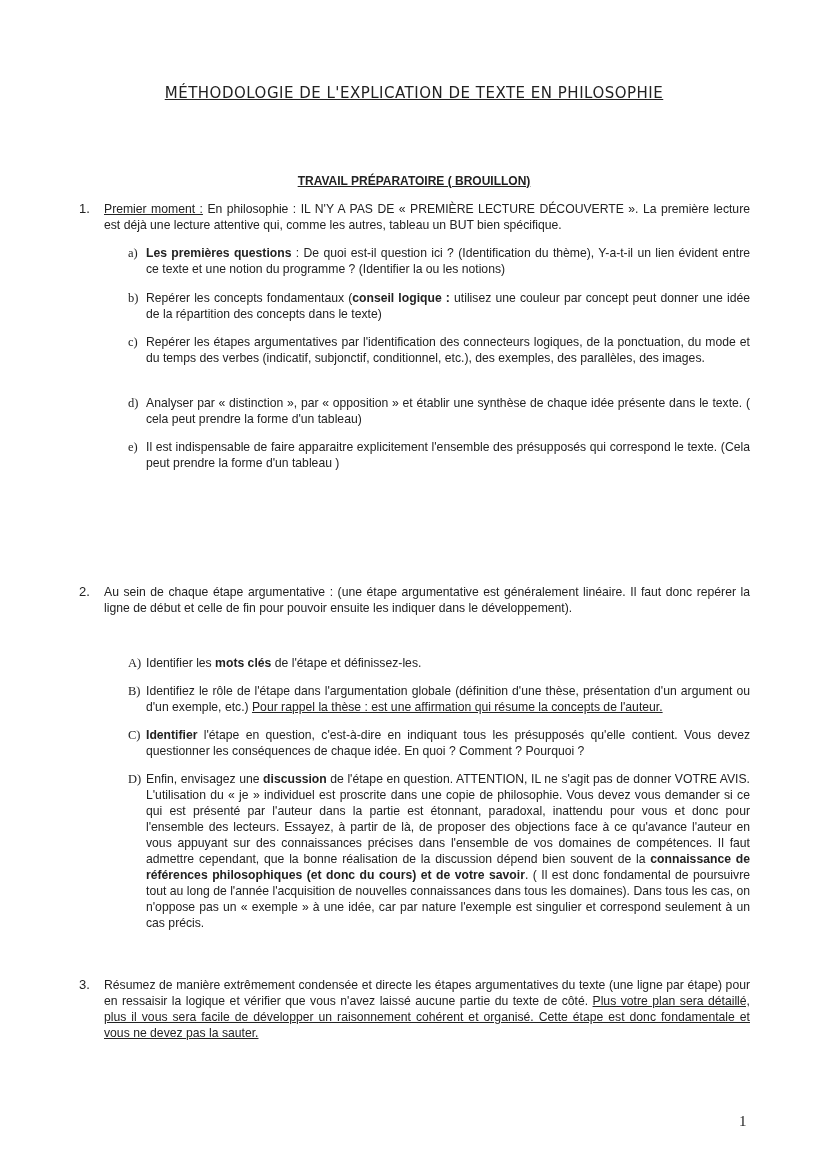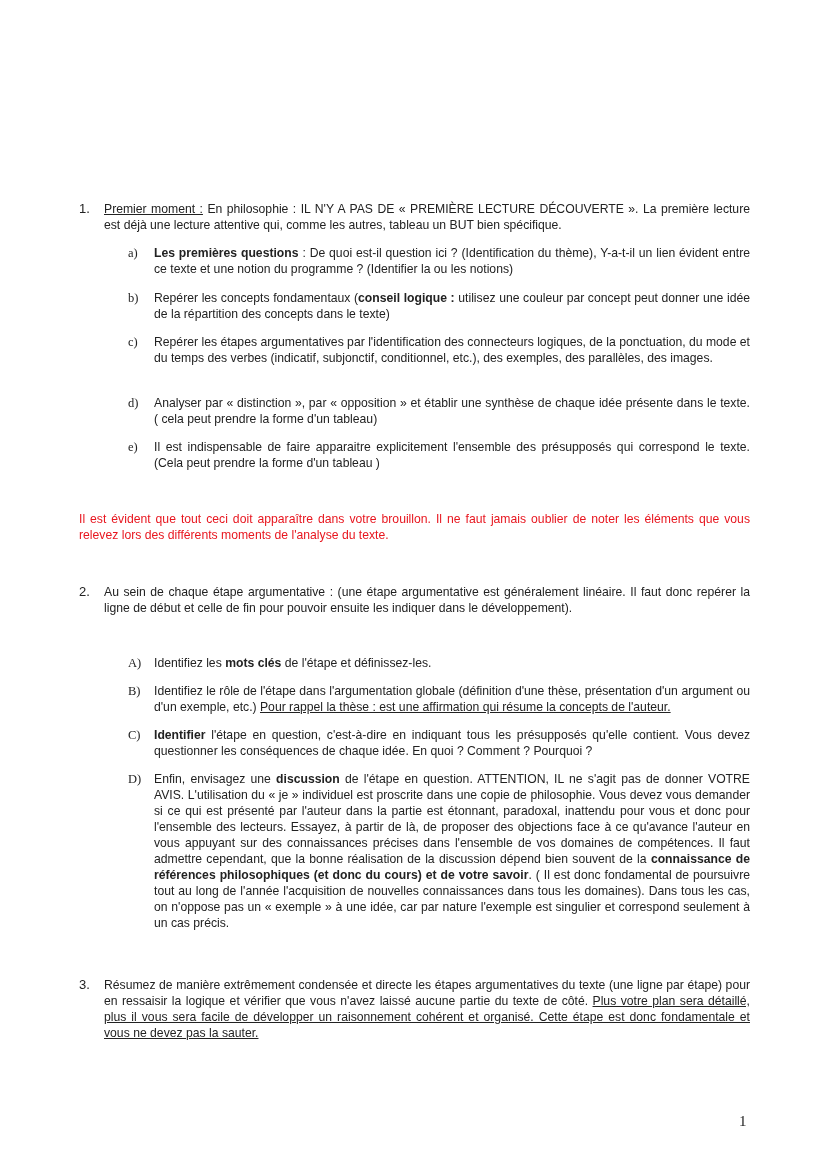--- a/index.html
+++ b/index.html
@@ -14,32 +14,34 @@
     position: absolute; top: 174px; left: 0; width: 828px; text-align: center;
     font-family: "Liberation Sans", sans-serif; font-size: 12px; font-weight: bold;
     text-decoration: underline; color: #222;
   }
   .txt { font-family: "Liberation Sans", sans-serif; font-size: 12.2px; line-height: 16px; text-align: justify; color: #222; }
   .numitem { position: absolute; left: 79px; width: 671px; }
   .numitem .num { position: absolute; left: 0; top: 0; font-family: "Liberation Sans", sans-serif; font-size: 13px; }
   .numitem .body { margin-left: 25px; }
   .subitem { position: absolute; left: 128px; width: 622px; }
   .subitem .mark { position: absolute; left: 0; top: 0; font-family: "Liberation Serif", serif; font-size: 12.5px; }
-  .subitem .body { margin-left: 26px; }
+  .subitem .body { margin-left: 18px; }
   .b { font-weight: bold; }
   .u { }
   .bu { font-weight: normal; text-decoration: underline; }
   .red { position: absolute; left: 79px; width: 671px; color: #e8161f; }
   .pagenum { position: absolute; left: 739px; top: 1113px; font-family: "Liberation Serif", serif; font-size: 15px; color: #222; }
 </style>
 </head>
 <body>
 
 <div class="page">
 
+  <div class="doc-title">MÉTHODOLOGIE DE L'EXPLICATION DE TEXTE EN PHILOSOPHIE</div>
+  <div class="section-title">TRAVAIL PRÉPARATOIRE ( BROUILLON)</div>
 
   <div class="numitem txt" style="top:201px;">
     <span class="num">1.</span>
     <div class="body"><span class="bu">Premier moment :</span><span> En philosophie : IL N'Y A PAS DE « PREMIÈRE LECTURE DÉCOUVERTE ». La première lecture est déjà une lecture attentive qui, comme les autres, tableau un BUT bien spécifique.</span></div>
   </div>
 
   <div class="subitem txt" style="top:245px;">
     <span class="mark">a)</span>
     <div class="body"><span class="b">Les premières questions</span><span> : De quoi est-il question ici ? (Identification du thème), Y-a-t-il un lien évident entre ce texte et une notion du programme ? (Identifier la ou les notions)</span></div>
   </div>
@@ -57,30 +59,29 @@
   <div class="subitem txt" style="top:395px;">
     <span class="mark">d)</span>
     <div class="body">Analyser par « distinction », par « opposition » et établir une synthèse de chaque idée présente dans le texte. ( cela peut prendre la forme d'un tableau)</div>
   </div>
 
   <div class="subitem txt" style="top:439px;">
     <span class="mark">e)</span>
     <div class="body">Il est indispensable de faire apparaitre explicitement l'ensemble des présupposés qui correspond le texte. (Cela peut prendre la forme d'un tableau )</div>
   </div>
 
-  <div class="red txt" style="top:511px; color:#e8161f;">Il est évident que tout ceci doit apparaître dans votre brouillon. Il ne faut jamais oublier de noter les éléments que vous relevez lors des différents moments de l'analyse du texte.</div>
 
   <div class="numitem txt" style="top:584px;">
     <span class="num">2.</span>
     <div class="body"><span class="u">Au sein de chaque étape argumentative :</span><span> (une étape argumentative est généralement linéaire. Il faut donc repérer la ligne de début et celle de fin pour pouvoir ensuite les indiquer dans le développement).</span></div>
   </div>
 
   <div class="subitem txt" style="top:655px;">
     <span class="mark">A)</span>
-    <div class="body"><span>Identifiez les </span><span class="b">mots clés</span><span> de l'étape et définissez-les.</span></div>
+    <div class="body"><span>Identifier les </span><span class="b">mots clés</span><span> de l'étape et définissez-les.</span></div>
   </div>
 
   <div class="subitem txt" style="top:683px;">
     <span class="mark">B)</span>
     <div class="body"><span>Identifiez le rôle de l'étape dans l'argumentation globale (définition d'une thèse, présentation d'un argument ou d'un exemple, etc.) </span><span class="bu">Pour rappel la thèse : est une affirmation qui résume la concepts de l'auteur.</span></div>
   </div>
 
   <div class="subitem txt" style="top:727px;">
     <span class="mark">C)</span>
     <div class="body"><span class="b">Identifier</span><span> l'étape en question, c'est-à-dire en indiquant tous les présupposés qu'elle contient. Vous devez questionner les conséquences de chaque idée. En quoi ? Comment ? Pourquoi ?</span></div>

